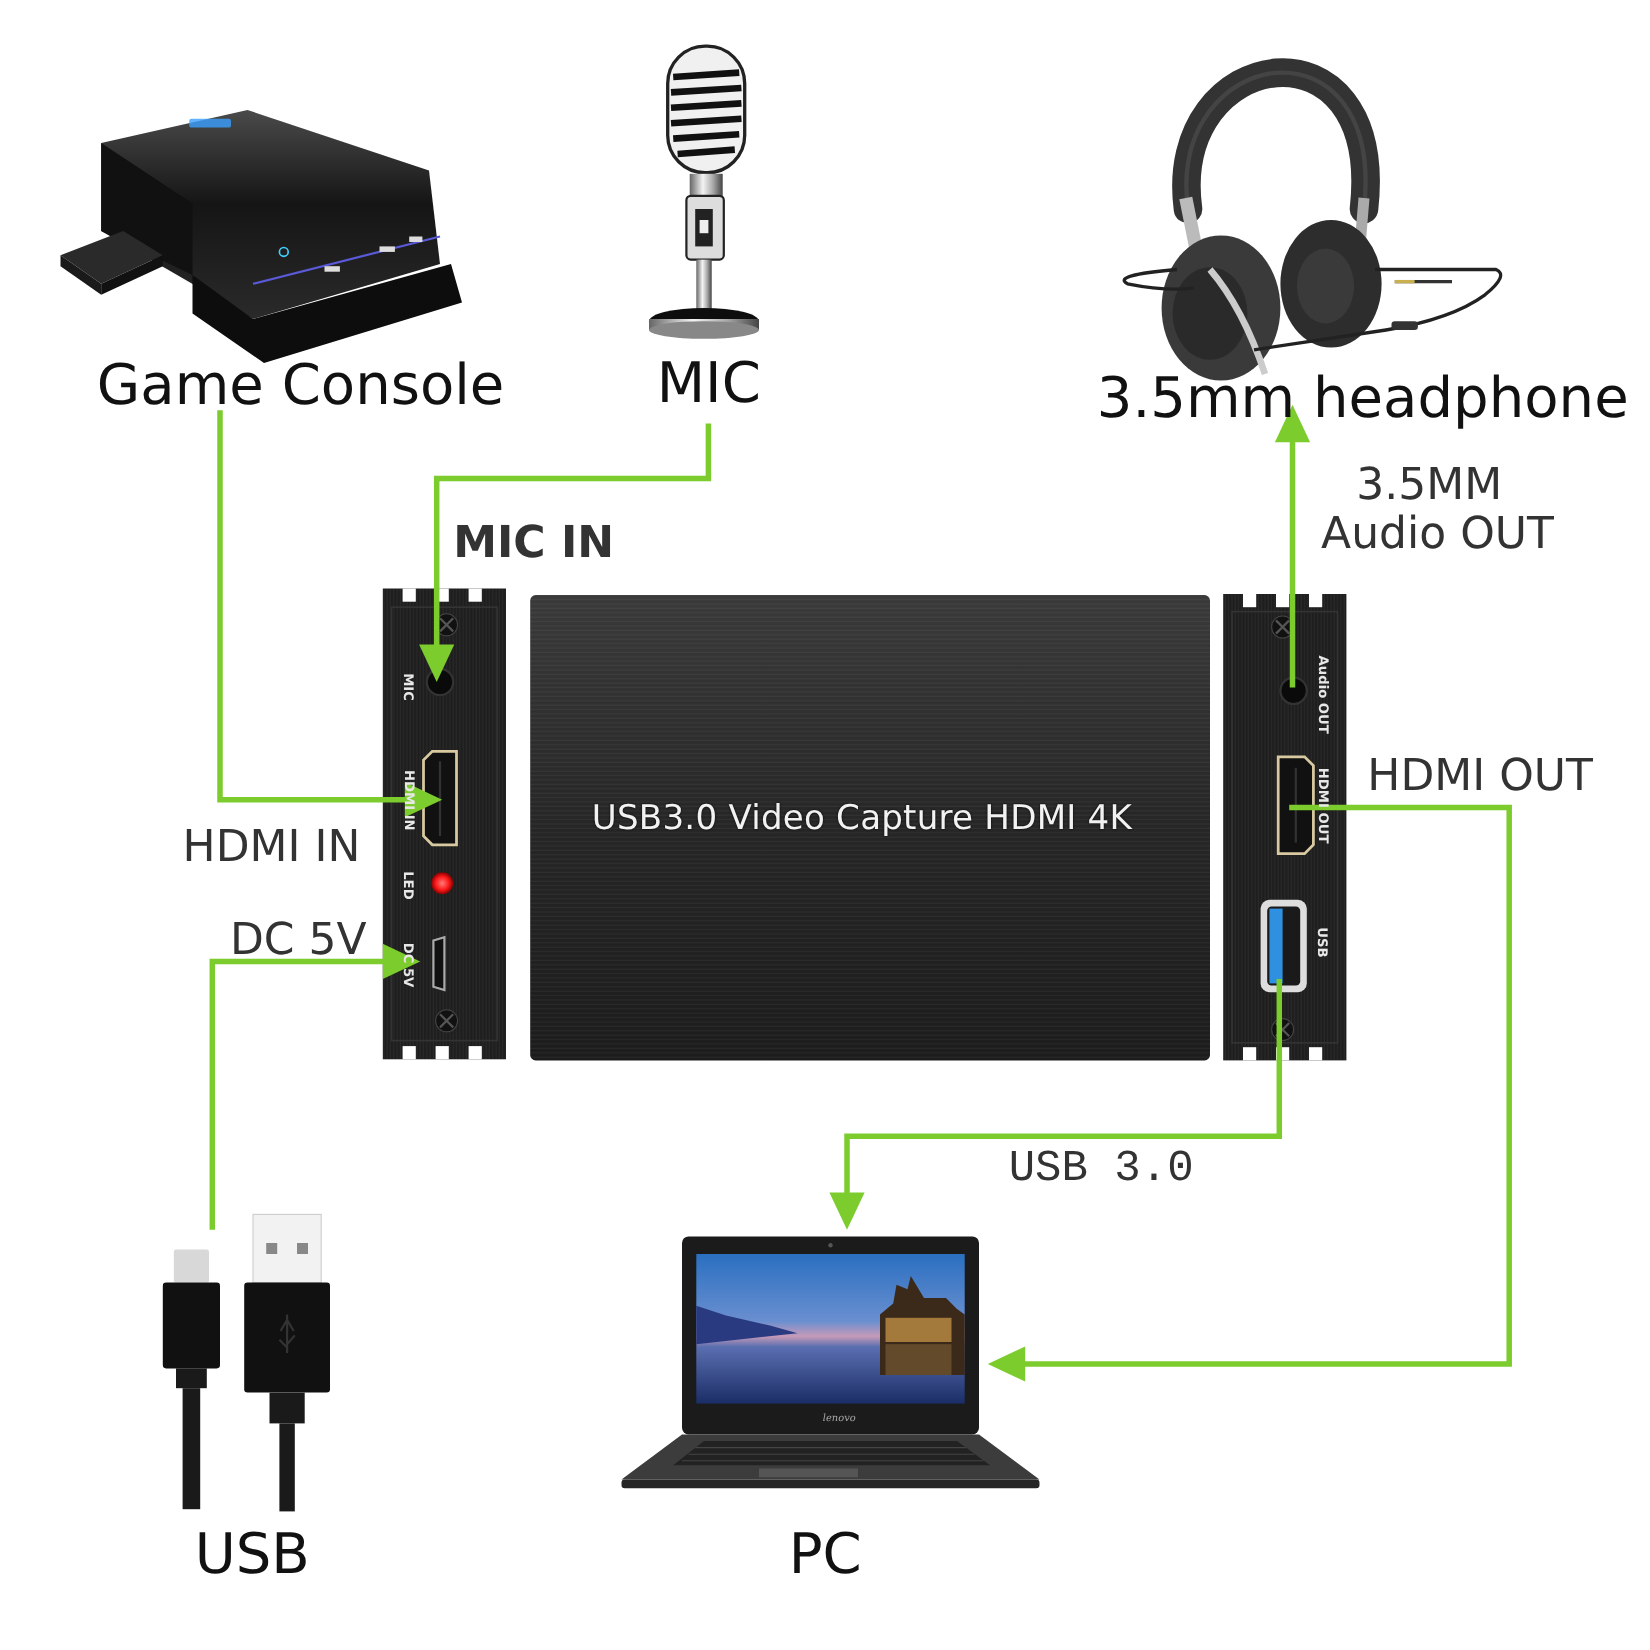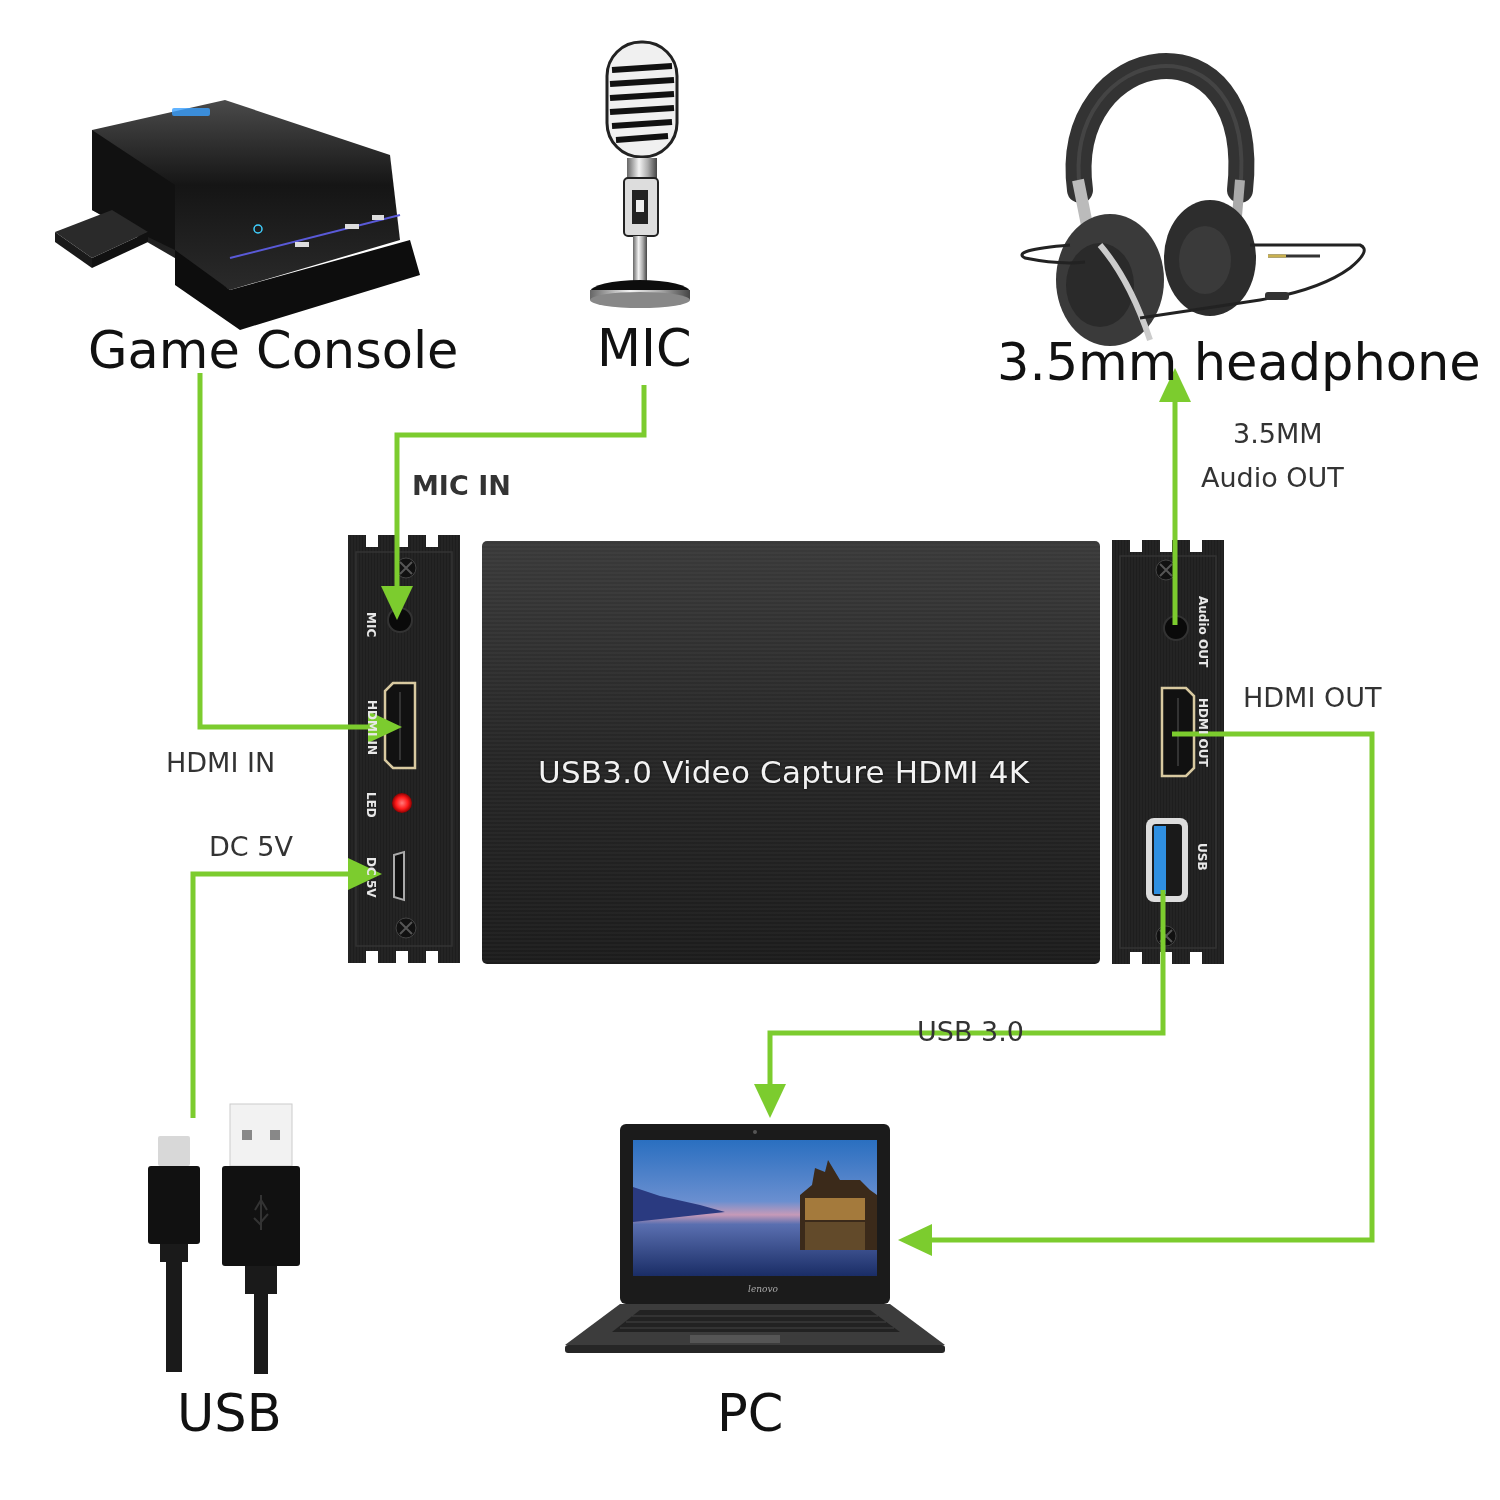--- a/index.html
+++ b/index.html
@@ -1,19 +1,19 @@
 <!DOCTYPE html>
 <html><head>
 <meta charset="utf-8">
 <style>
   html,body{margin:0;padding:0;background:#ffffff;}
   body{width:1500px;height:1500px;position:relative;overflow:hidden;font-family:"DejaVu Sans","Liberation Sans",sans-serif;}
   .label{position:absolute;color:#2b2b2b;font-size:51px;white-space:nowrap;line-height:1;}
   .label.dark{color:#111;}
-  .port-label{position:absolute;color:#333;font-size:27px;white-space:nowrap;line-height:1.15;}
+  .port-label{position:absolute;color:#333;font-size:40px;white-space:nowrap;line-height:1.15;}
   svg.layer{position:absolute;left:0;top:0;}
   .device-title{position:absolute;color:#f2f2f2;font-size:31px;white-space:nowrap;font-family:"DejaVu Sans","Liberation Sans",sans-serif;letter-spacing:0.2px;text-shadow:0 0 2px #000;}
   .vtext{position:absolute;color:#e8e8e8;font-size:12px;font-weight:bold;transform:rotate(90deg);transform-origin:left top;white-space:nowrap;font-family:"DejaVu Sans","Liberation Sans",sans-serif;}
 </style>
 </head>
 <body>
 
 <svg class="layer" width="1500" height="1500" viewBox="0 0 1500 1500">
   <defs>
     <linearGradient id="brushed" x1="0" y1="0" x2="0" y2="1">
@@ -224,27 +224,27 @@
 </svg>
 
 <span class="vtext" style="left:378px;top:612px;">MIC</span>
 <span class="vtext" style="left:379px;top:700px;">HDMI IN</span>
 <span class="vtext" style="left:378px;top:792px;">LED</span>
 <span class="vtext" style="left:378px;top:857px;">DC 5V</span>
 <span class="vtext" style="left:1210px;top:596px;">Audio OUT</span>
 <span class="vtext" style="left:1210px;top:698px;">HDMI OUT</span>
 <span class="vtext" style="left:1209px;top:843px;">USB</span>
 
-<div class="device-title" style="left:538px;top:726px;margin-top:28px;">USB3.0 Video Capture HDMI 4K</div>
+<div class="device-title" style="left:538px;top:726px;">USB3.0 Video Capture HDMI 4K</div>
 
 <div class="label dark" style="left:88px;top:325px;">Game Console</div>
 <div class="label dark" style="left:597px;top:323px;">MIC</div>
 <div class="label dark" style="left:997px;top:325px;margin-top:12px;">3.5mm headphone</div>
 <div class="label dark" style="left:177px;top:1388px;">USB</div>
 <div class="label dark" style="left:717px;top:1388px;">PC</div>
 
 <div class="port-label" style="left:412px;top:470px;font-weight:bold;">MIC IN</div>
 <div class="port-label" style="left:166px;top:747px;">HDMI IN</div>
 <div class="port-label" style="left:209px;top:831px;">DC 5V</div>
 <div class="port-label" style="left:1233px;top:418px;">3.5MM</div>
 <div class="port-label" style="left:1201px;top:462px;">Audio OUT</div>
 <div class="port-label" style="left:1243px;top:682px;">HDMI OUT</div>
-<div class="port-label" style="left:917px;top:1016px;">USB 3.0</div>
+<div class="port-label" style="left:917px;top:1041px;font-family:Liberation Mono, monospace;">USB 3.0</div>
 
 </body></html>

